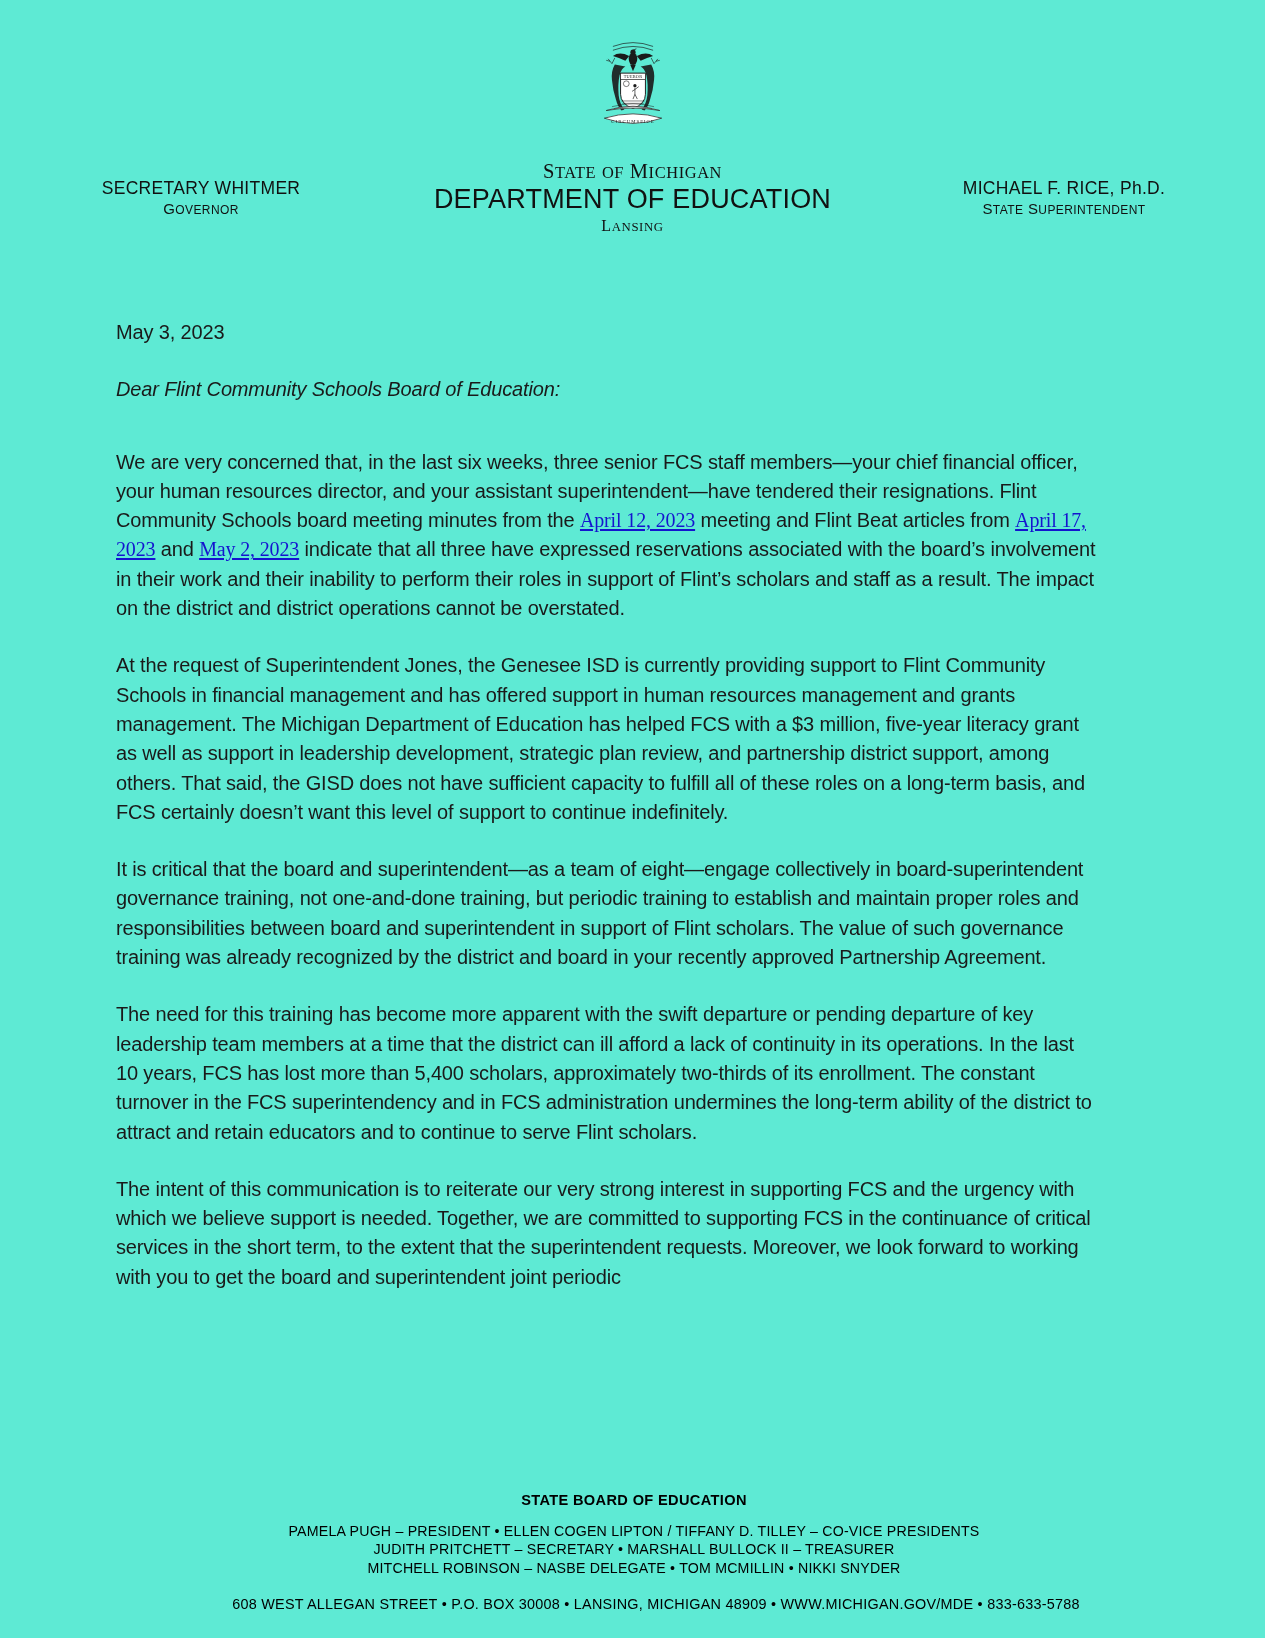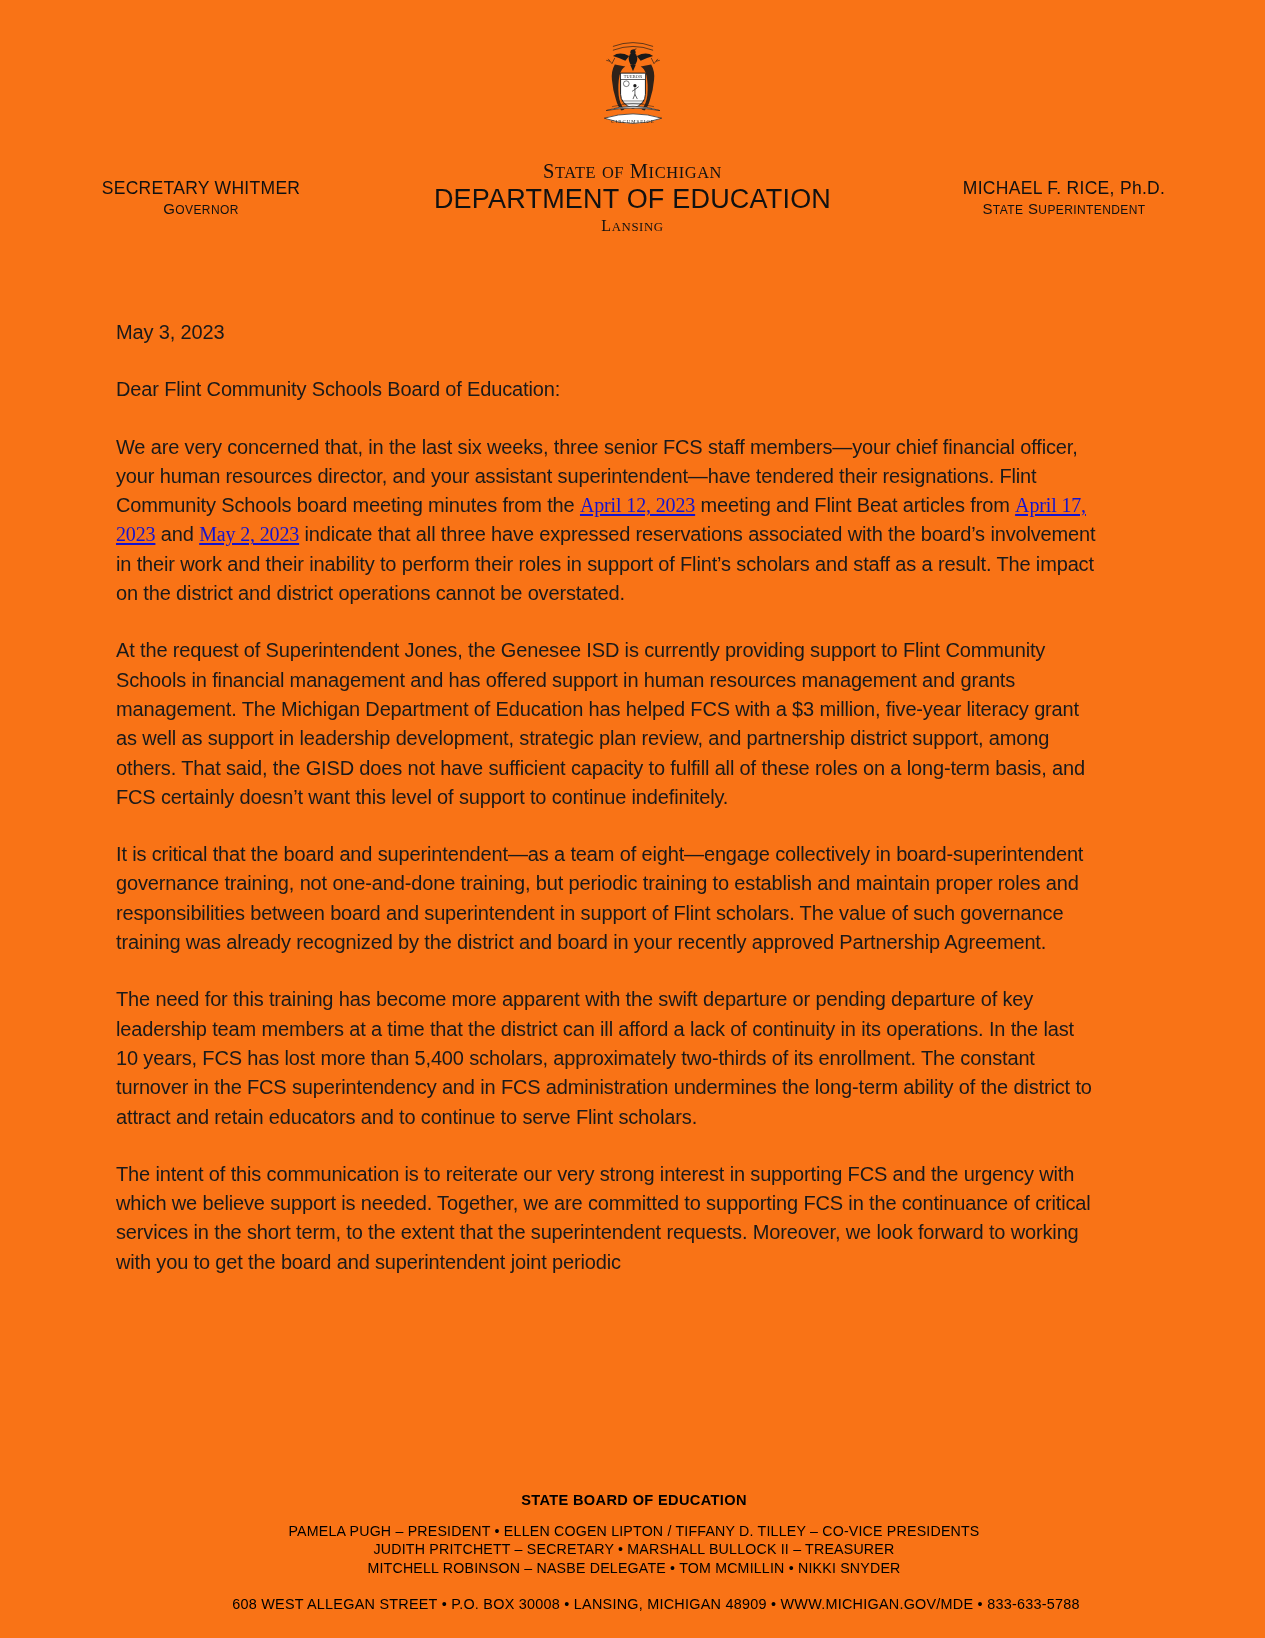--- a/index.html
+++ b/index.html
@@ -10,21 +10,21 @@
   }
   body {
     font-family: "Liberation Sans", sans-serif;
     color: #000000;
   }
   .page {
     position: relative;
     width: 1265px;
     height: 1638px;
     margin: 0 auto;
-    background: #f97316;
+    background: #5eead4;
     overflow: hidden;
     box-sizing: border-box;
   }
 
   
   .letterhead {
     position: relative;
     width: 100%;
     padding-top: 34px;
   }
@@ -102,21 +102,21 @@
   .letter-body p {
     margin: 0 0 28px 0;
     font-family: "Liberation Sans", sans-serif;
     font-size: 20px;
     line-height: 29.3px;
     color: #1a1a1a;
     text-align: left;
     letter-spacing: -0.15px;
   }
   .letter-body p.date { margin-bottom: 28px; }
-  .letter-body p.salutation { margin-bottom: 28px; }
+  .letter-body p.salutation { margin-bottom: 43px; font-style: italic; }
   a.doclink {
     color: #1414cf;
     text-decoration: underline;
     text-underline-offset: 2px;
     font-family: Liberation Serif, serif;
   }
 
   
   .footer {
     position: absolute;

